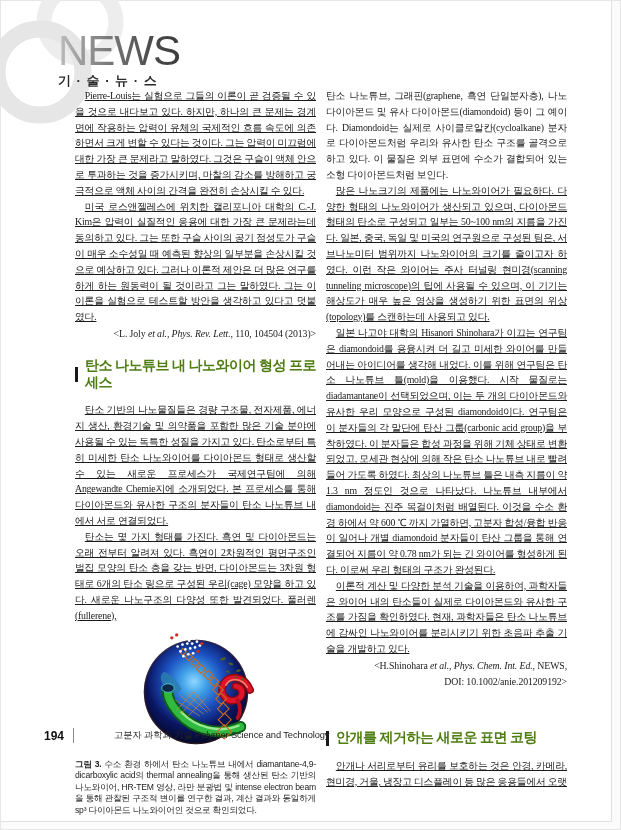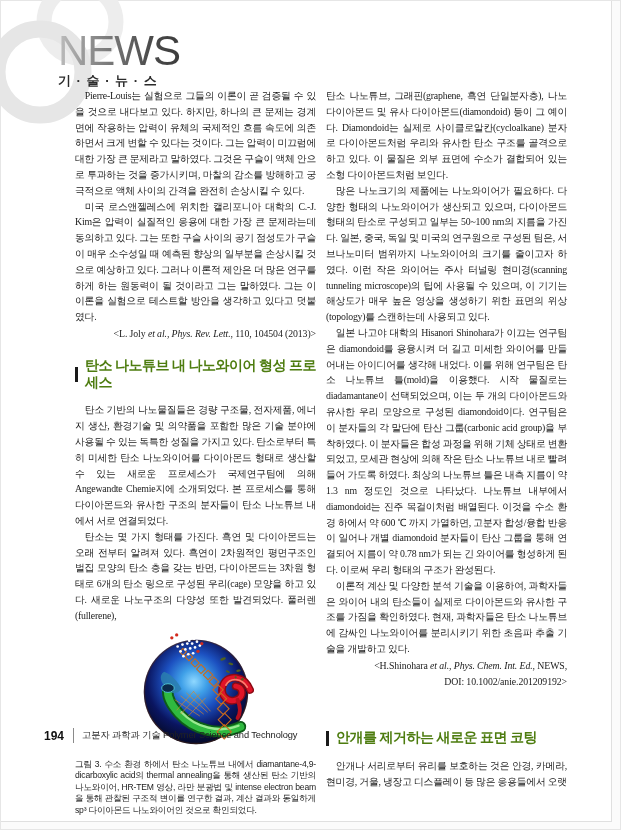--- a/index.html
+++ b/index.html
@@ -22,46 +22,46 @@
     color:#2b2b2b; margin-left:10px; letter-spacing:1px; white-space:nowrap;
   }
   .masthead-rule{flex:1; height:0; border-top:1px solid #c9c9c9; margin-left:14px; transform:translateY(-4px);}
   
   .columns{position:absolute; left:75px; top:88px; width:492px; display:flex; gap:10px;}
   .col{flex:1; min-width:0;}
   p.body{
     margin:0; font-size:9.8px; line-height:15.8px; letter-spacing:-0.2px;
     text-align:justify; text-justify:inter-ideograph;
   }
-  p.body.indent{text-indent:1em;}
+  p.body.indent{text-indent:1em;text-decoration:underline;}
   .citation{
     margin:1px 0 0 0; font-size:9.8px; line-height:15.8px; text-align:right; letter-spacing:-0.1px;
   }
   .section-head{
     display:flex; align-items:center; gap:7px; margin:16px 0 11px 0;
     font-size:14px; font-weight:700; color:#4d7c0f; letter-spacing:-0.5px; line-height:1.2;
   }
   .section-head .bar{width:3px; height:15px; background:#1a1a1a; flex:none;}
   .section-head.spaced{margin-top:40px;}
   
   figure{margin:8px 0 0 0; text-align:center;}
   figcaption{
     margin-top:7px; text-align:justify; text-justify:inter-ideograph;
     font-family:"Liberation Sans", sans-serif; font-size:8.6px; line-height:11.6px;
     color:#222; letter-spacing:-0.2px;
   }
-  figcaption .cap-label{font-weight:400;}
+  figcaption .cap-label{font-weight:700;}
   
   .footer{
     position:absolute; left:44px; top:728px; display:flex; align-items:center;
     font-family:"Liberation Sans", sans-serif;
   }
   .footer .pagenum{font-size:12px; font-weight:700; color:#111;}
   .footer .vline{width:0; border-left:1px solid #8a8a8a; height:15px; margin:0 8px 0 9px;}
-  .footer .journal{font-size:9.3px; color:#222; letter-spacing:-0.1px;}
+  .footer .journal{font-size:9.3px; color:#222; letter-spacing:-0.1px;margin-left:32px;}
 </style>
 </head>
 <body>
 
 <div class="page">
 
   <svg class="rings" width="170" height="130" viewBox="0 0 170 130" aria-hidden="true">
     <circle cx="80" cy="22" r="36" fill="none" stroke="#ededed" stroke-width="15"></circle>
     <circle cx="40" cy="72" r="43" fill="none" stroke="#e6e6e6" stroke-width="17"></circle>
   </svg>

